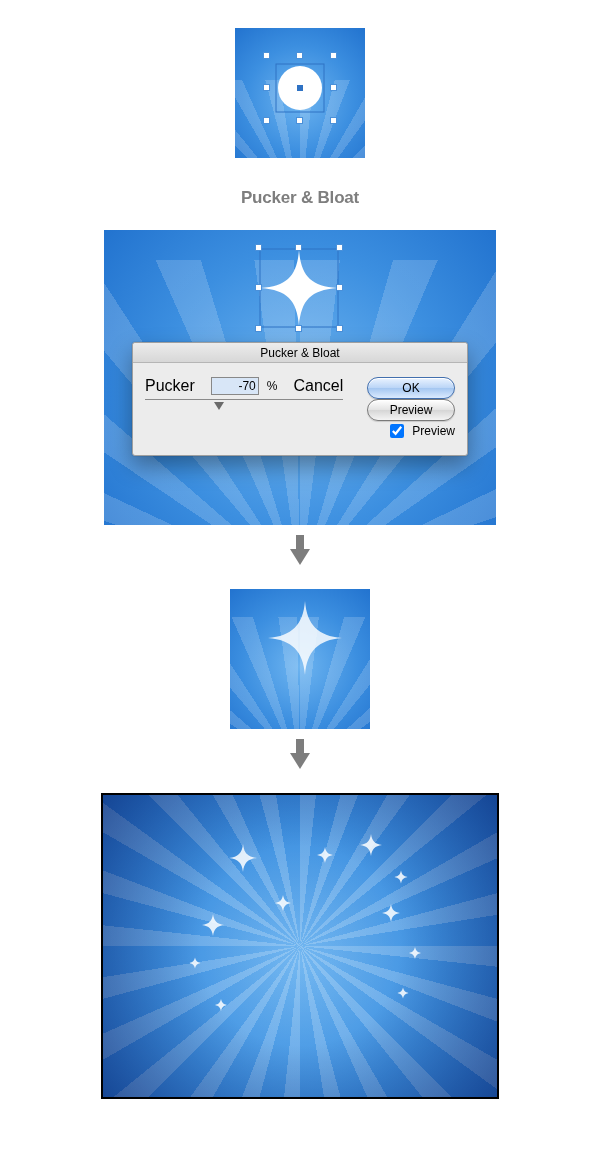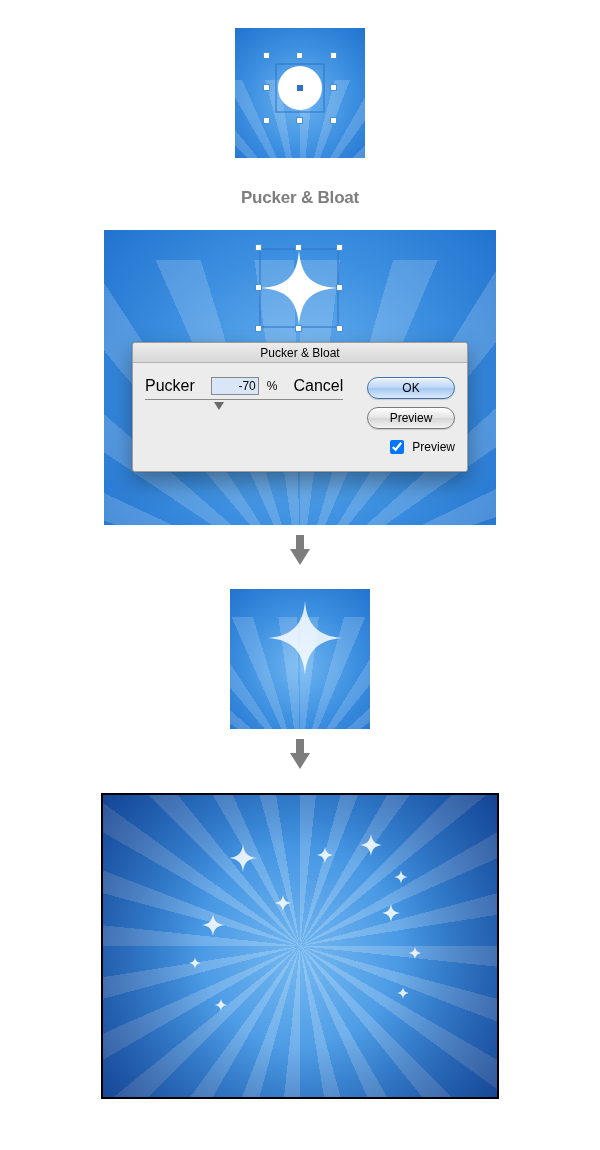--- a/index.html
+++ b/index.html
@@ -126,21 +126,20 @@
     top: 0;
     width: 0; height: 0;
     border-left: 5px solid transparent;
     border-right: 5px solid transparent;
     border-top: 8px solid #6a6a6a;
   }
   .dialog-right {
     width: 96px;
     display: flex;
     flex-direction: column;
-    gap: 8px;
     align-items: flex-end;
   }
   .aqua-btn {
     width: 88px;
     height: 22px;
     border-radius: 11px;
     border: 1px solid #7a7a7a;
     background: linear-gradient(#ffffff,#e4e4e4 48%,#d6d6d6 52%,#f4f4f4);
     font-size: 12px;
     font-family: inherit;

